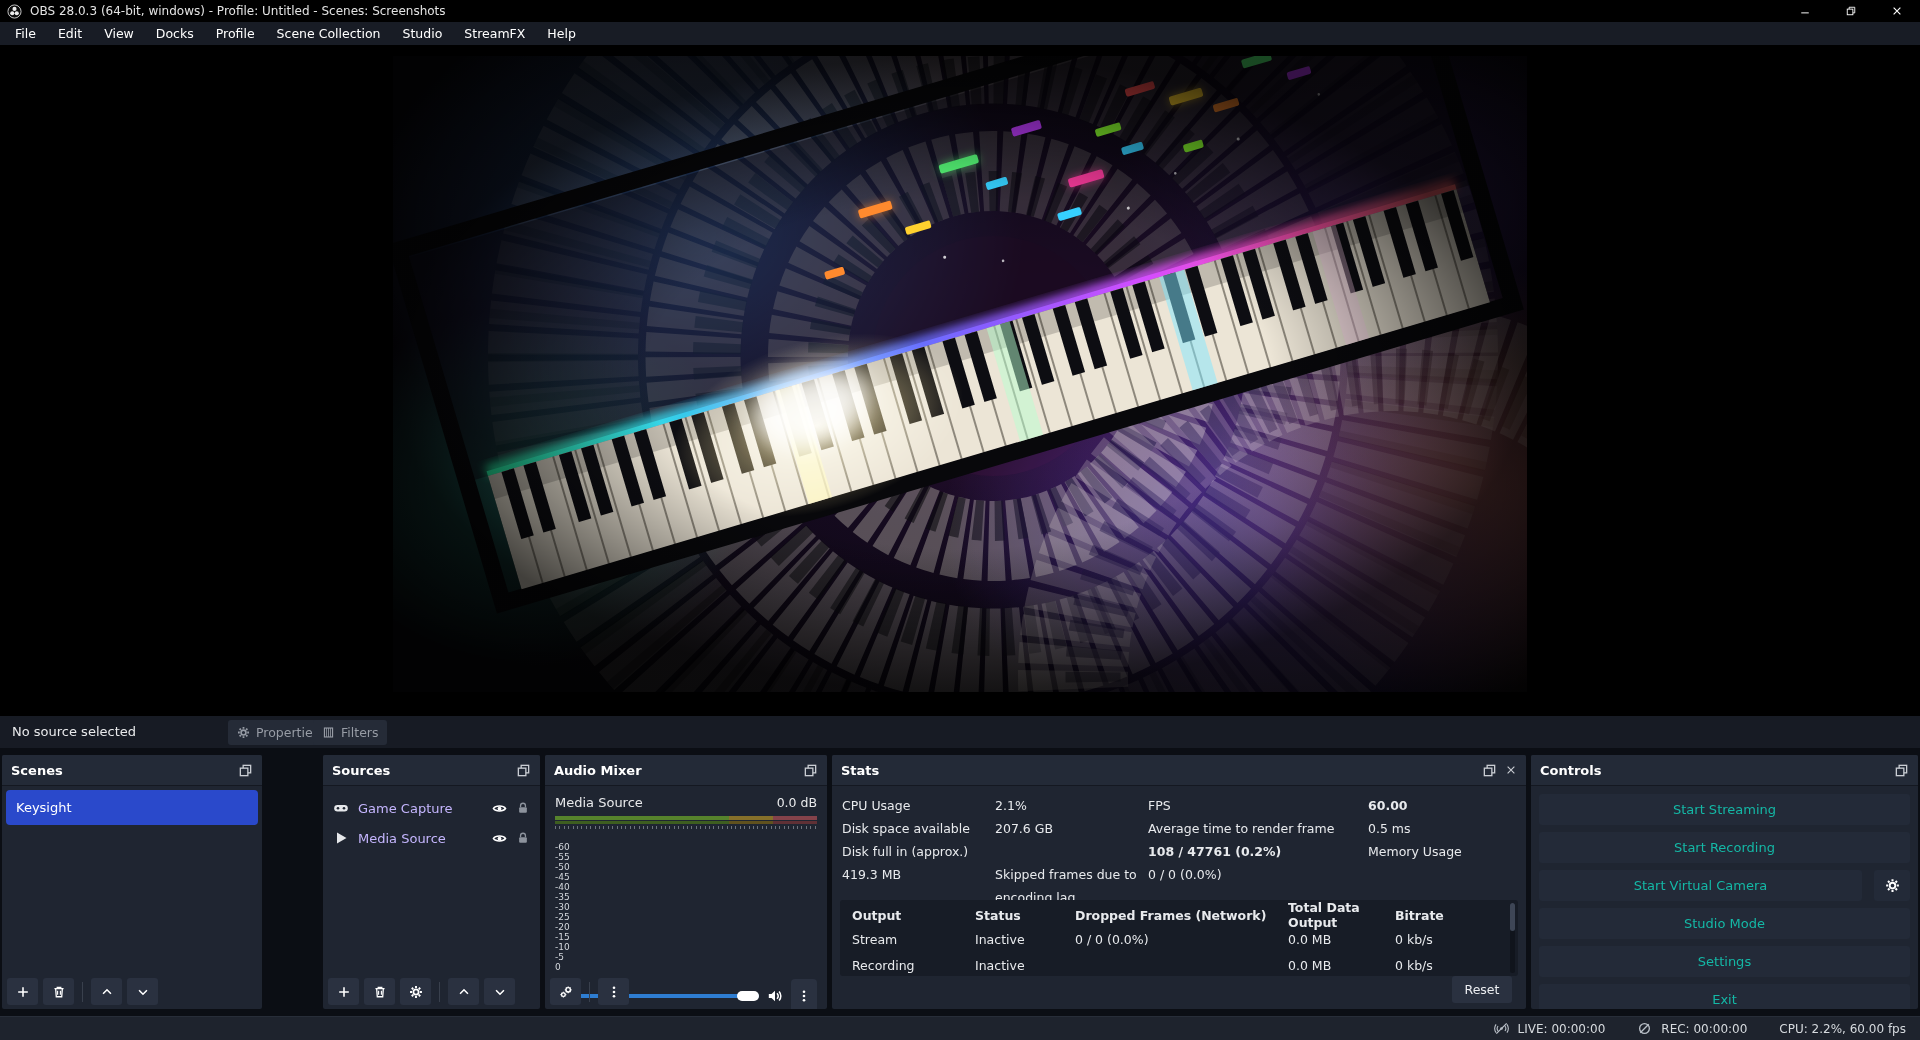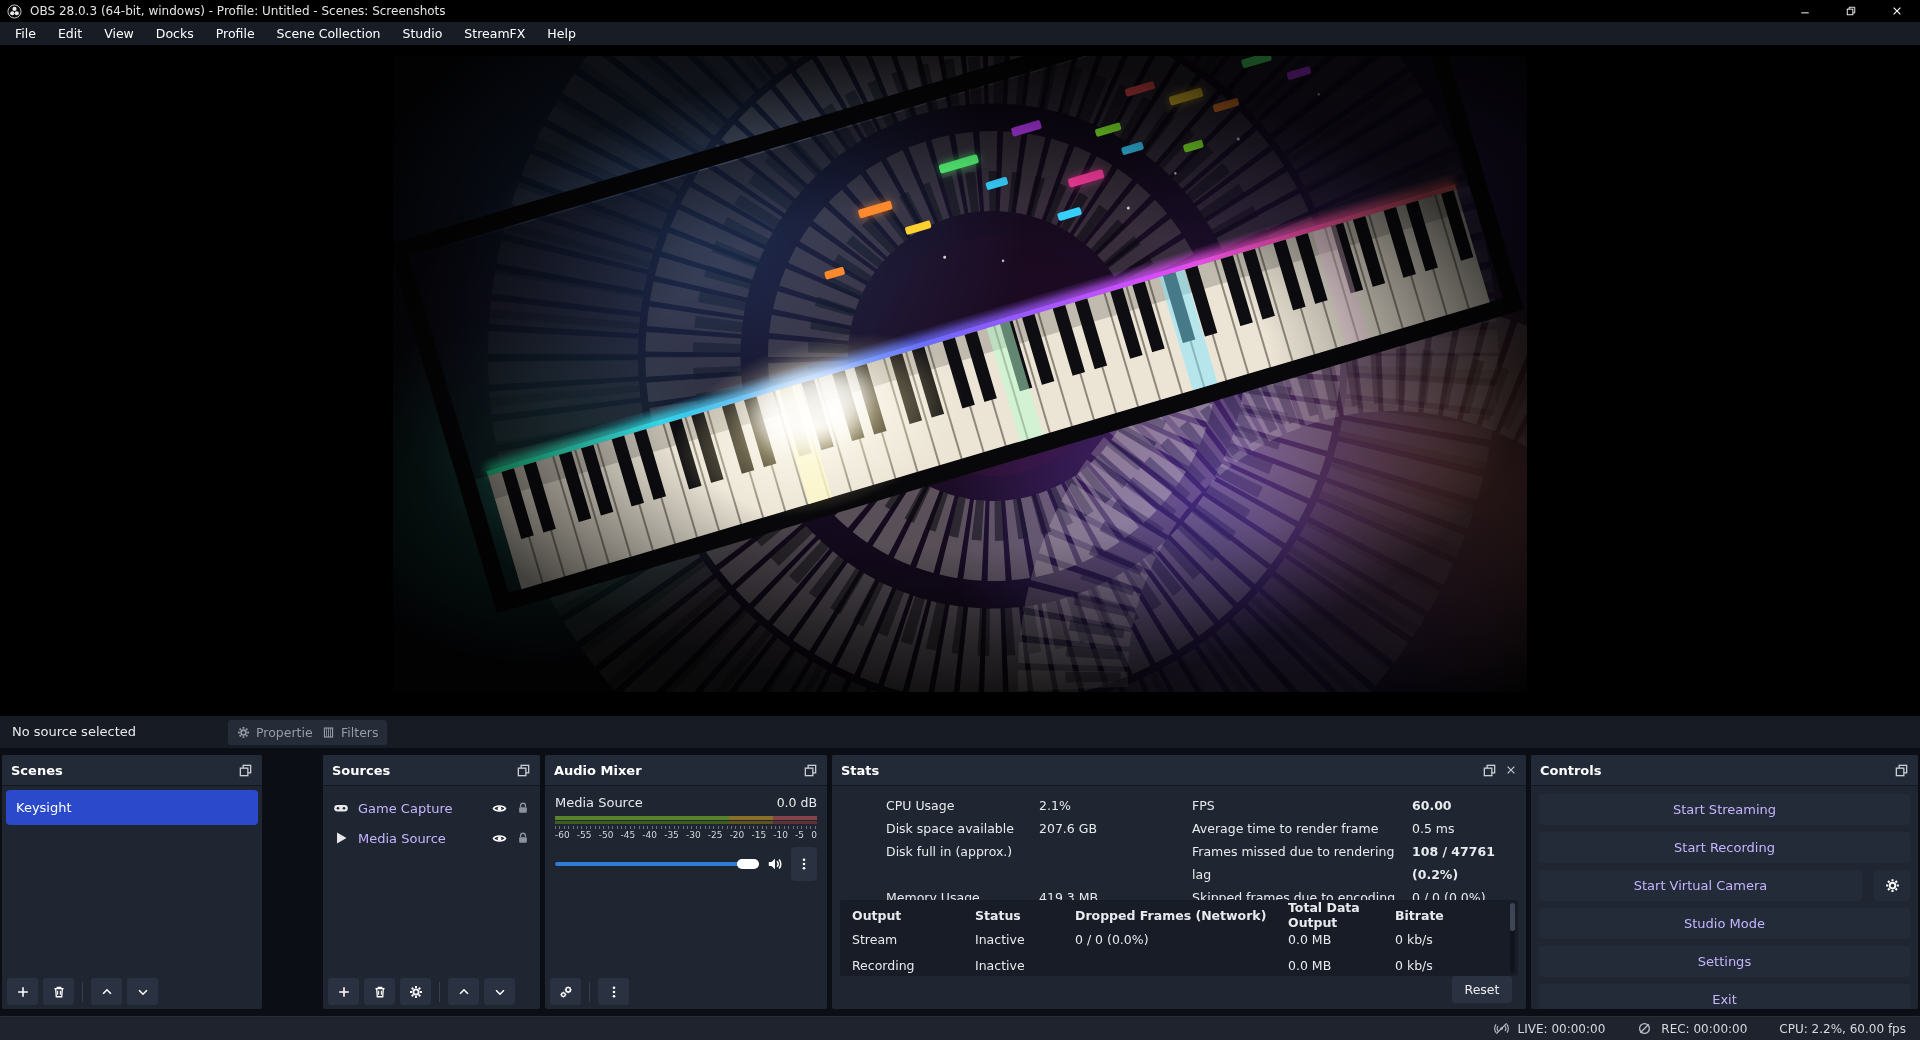--- a/index.html
+++ b/index.html
@@ -68,46 +68,46 @@
 
   
   .mixer-body { padding:9px 10px 0 10px; }
   .mix-name-row { display:flex; color:#e9eaec; font-size:13px; margin-bottom:6px; }
   .mix-db { margin-left:auto; font-size:12.5px; }
   .meter-bar { height:4px;
     background:linear-gradient(90deg,#56832c 0,#56832c 66.6%,#86702a 66.6%,#86702a 83.3%,#84424a 83.3%,#84424a 100%); }
   .meter-bar.dim { height:3px; margin-top:1px; filter:brightness(.72); }
   .meter-ticks { height:3px; margin-top:2px;
     background:repeating-linear-gradient(90deg,#6d737d 0 1px,transparent 1px 4.4px); }
-  .meter-labels { display:flex; justify-content:space-between; color:#d4d8dd; font-size:9px; margin-top:1px; }
+  .meter-labels { display:flex; justify-content:space-between; color:#d4d8dd; font-size:9px; margin-top:13px;flex-direction:column; }
   .vol-row { display:flex; align-items:center; gap:8px; margin-top:7px; }
   .vol-track { flex:1; height:4px; border-radius:2px; background:#2e7dd1; position:relative; }
   .vol-handle { position:absolute; right:0; top:-3px; width:22px; height:10px; border-radius:5px; background:#fff; }
   .vol-speaker { width:16px; height:16px; color:#fff; flex:none; }
   .vol-kebab { width:26px; height:34px; background:#2a3140; border-radius:4px; flex:none;
     display:flex; align-items:center; justify-content:center; color:#fff; }
   .vol-kebab svg { width:14px; height:14px; }
 
   
   .stats-metrics { display:grid; grid-template-columns:153px 153px 220px 1fr;
-    padding:8px 0 0 10px; color:#e8eaed; font-size:12.5px; line-height:23px;margin-left:44px; }
+    padding:8px 0 0 10px; color:#e8eaed; font-size:12.5px; line-height:23px; }
   .bold { font-weight:bold; }
   .stats-table { position:absolute; left:8px; top:145px; width:678px; height:76px;
     background:#171c26; border-radius:3px; overflow:hidden; color:#e8eaed; font-size:12.5px; }
   .st-row { display:grid; grid-template-columns:123px 100px 213px 107px 1fr;
     padding-left:12px; height:26px; align-items:center; }
   .st-head { font-weight:bold; }
   .st-scrollbar { position:absolute; right:3px; top:3px; width:5px; height:70px; background:#10141c; border-radius:3px; }
   .st-thumb { position:absolute; top:0; left:0; width:5px; height:28px; background:#3e4656; border-radius:3px; }
   .reset-btn { position:absolute; right:14px; bottom:6px; width:60px; height:27px; background:#2a3140;
     border-radius:3px; color:#eceef1; font-size:12.5px; display:flex; align-items:center; justify-content:center; }
 
   
   .controls-body { padding:8px; }
-  .ctl-btn { height:31px; margin-bottom:7px; background:#232a38; border-radius:3px; color:#c4b5fd;
+  .ctl-btn { height:31px; margin-bottom:7px; background:#232a38; border-radius:3px; color:#14b8a6;
     font-size:13px; display:flex; align-items:center; justify-content:center; }
   .ctl-row { display:flex; gap:12px; margin-bottom:7px; }
   .ctl-row .ctl-btn { flex:1; margin-bottom:0; }
   .ctl-gear { width:36px; height:31px; background:#232a38; border-radius:3px; flex:none;
     display:flex; align-items:center; justify-content:center; color:#fff; }
   .ctl-gear svg { width:15px; height:15px; }
 
   
   .statusbar { position:absolute; bottom:0; left:0; width:100%; height:24px; background:#1e232d;
     border-top:1px solid #272d38; display:flex; align-items:center; color:#d6dade; font-size:12px; }
@@ -577,21 +577,20 @@
         <div>CPU Usage</div>
         <div>2.1%</div>
         <div>FPS</div>
         <div class="bold">60.00</div>
         <div>Disk space available</div>
         <div>207.6 GB</div>
         <div>Average time to render frame</div>
         <div>0.5 ms</div>
         <div>Disk full in (approx.)</div>
         <div></div>
-        <div>Frames missed due to rendering lag</div>
         <div class="bold">108 / 47761 (0.2%)</div>
         <div>Memory Usage</div>
         <div>419.3 MB</div>
         <div>Skipped frames due to encoding lag</div>
         <div>0 / 0 (0.0%)</div>
       </div>
       <div class="stats-table">
         <div class="st-row st-head">
           <div>Output</div>
           <div>Status</div>

